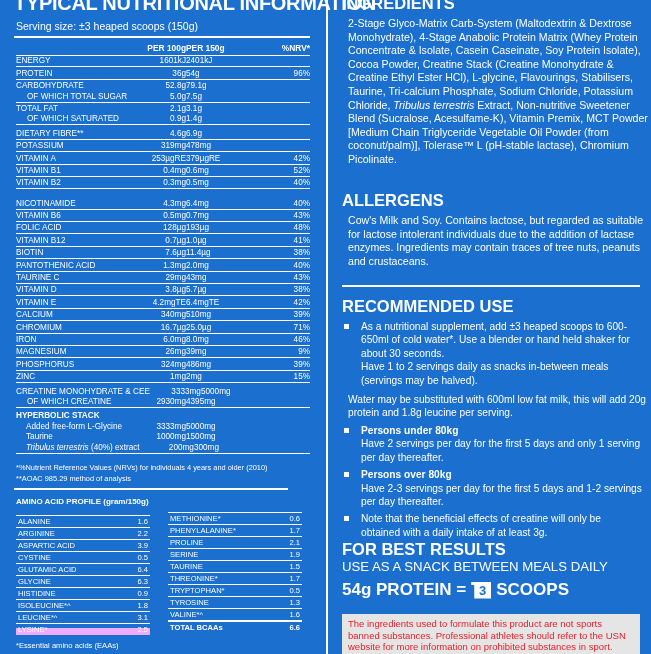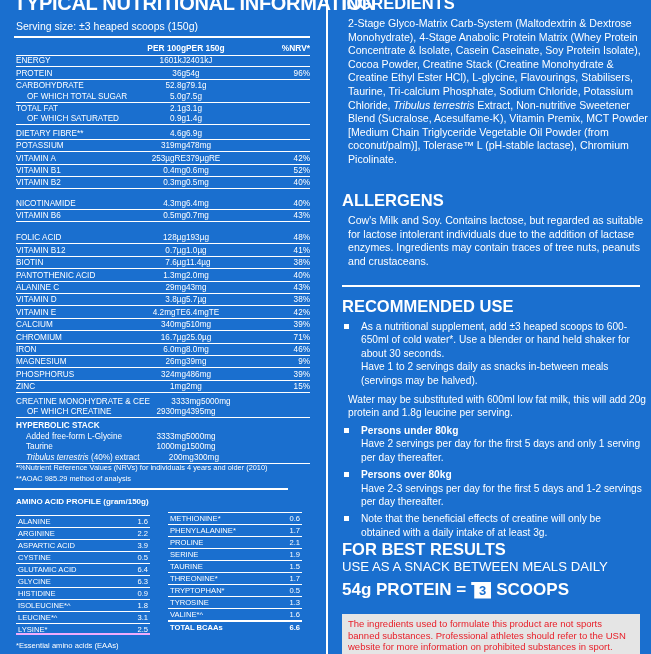--- a/index.html
+++ b/index.html
@@ -180,21 +180,21 @@
           <span class="c-100">4.3mg</span>
           <span class="c-150">6.4mg</span>
           <span class="c-nrv">40%</span>
         </div>
       <div class="row line" style="margin-top:2px">
           <span class="c-name">VITAMIN B6</span>
           <span class="c-100">0.5mg</span>
           <span class="c-150">0.7mg</span>
           <span class="c-nrv">43%</span>
         </div>
-      <div class="row line" style="margin-top:12px">
+      <div class="row line" style="margin-top:2px">
           <span class="c-name">FOLIC ACID</span>
           <span class="c-100">128µg</span>
           <span class="c-150">193µg</span>
           <span class="c-nrv">48%</span>
         </div>
       <div class="row line" style="margin-top:2px">
           <span class="c-name">VITAMIN B12</span>
           <span class="c-100">0.7µg</span>
           <span class="c-150">1.0µg</span>
           <span class="c-nrv">41%</span>
@@ -205,21 +205,21 @@
           <span class="c-150">11.4µg</span>
           <span class="c-nrv">38%</span>
         </div>
       <div class="row line" style="margin-top:2px">
           <span class="c-name">PANTOTHENIC ACID</span>
           <span class="c-100">1.3mg</span>
           <span class="c-150">2.0mg</span>
           <span class="c-nrv">40%</span>
         </div>
       <div class="row line" style="margin-top:2px">
-          <span class="c-name">ALANINE C</span>
+          <span class="c-name">TAURINE C</span>
           <span class="c-100">29mg</span>
           <span class="c-150">43mg</span>
           <span class="c-nrv">43%</span>
         </div>
       <div class="row line" style="margin-top:2px">
           <span class="c-name">VITAMIN D</span>
           <span class="c-100">3.8µg</span>
           <span class="c-150">5.7µg</span>
           <span class="c-nrv">38%</span>
         </div>
@@ -341,21 +341,21 @@
           <span class="aval">0.9</span>
         </div>
       <div class="arow">
           <span class="aname">ISOLEUCINE*^</span>
           <span class="aval">1.8</span>
         </div>
       <div class="arow">
           <span class="aname">LEUCINE*^</span>
           <span class="aval">3.1</span>
         </div>
-      <div class="arow" style="border-bottom:2px solid #f0abfc">
+      <div class="arow" style="border-bottom:7px solid #f0abfc">
           <span class="aname">LYSINE*</span>
           <span class="aval">2.5</span>
         </div>
     </div>
 
     <div class="amino r" style="top:512px">
       <div class="arow">
           <span class="aname">METHIONINE*</span>
           <span class="aval">0.6</span>
         </div>

